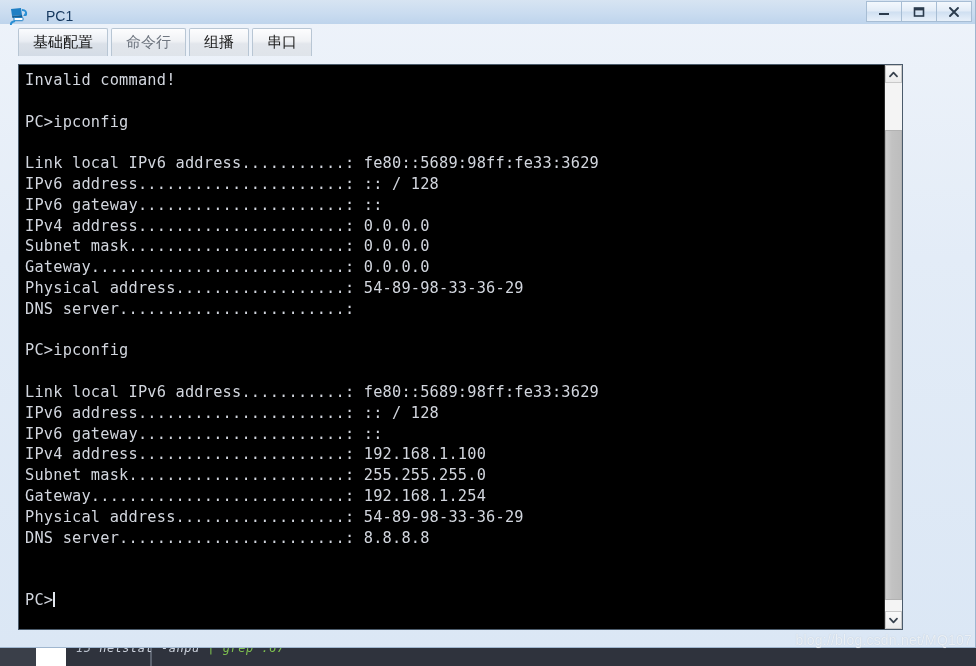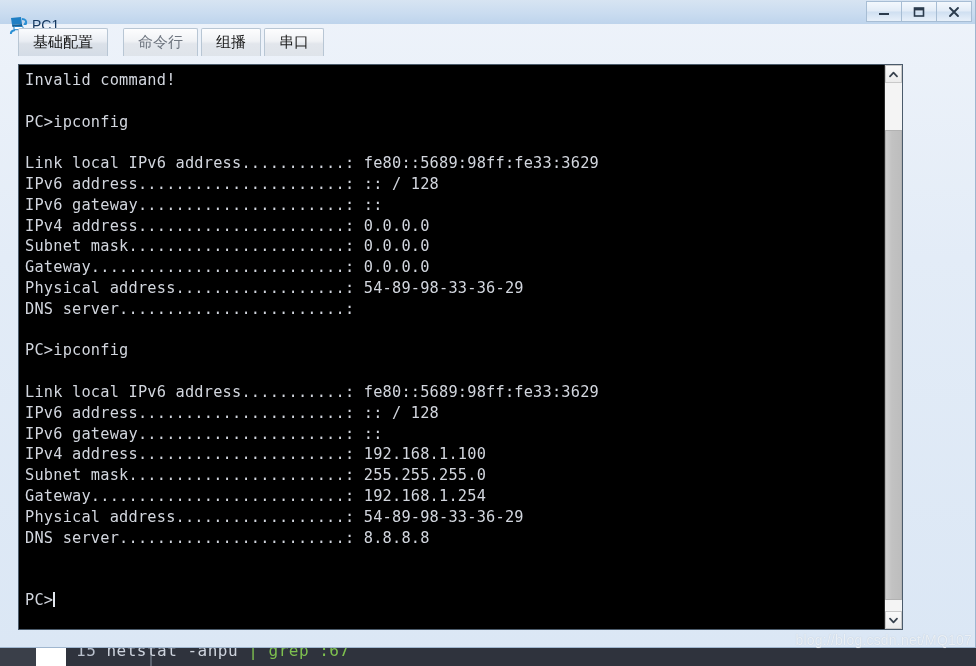--- a/index.html
+++ b/index.html
@@ -43,23 +43,24 @@
     left: 150px; top: 0;
     width: 2px; height: 26px;
     background: #5c636f;
   }
   #bg-terminal .bg-line {
     position: absolute;
     left: 76px;
     top: 1px;
     white-space: pre;
     font-family: "DejaVu Sans Mono", monospace;
-    font-size: 16px;
+    font-size: 12px;
     color: #b9c0cc;
     letter-spacing: .5px;
+    font-style: italic;
   }
   #bg-terminal .bg-line .num { color: #b9c0cc; }
   #bg-terminal .bg-line .cmd { color: #cdd3dd; }
   #bg-terminal .bg-line .pipe { color: #7ec04f; }
   #bg-terminal .bg-line .arg { color: #7ec04f; }
 
   
   #pc-window {
     position: absolute;
     left: 0;
@@ -76,25 +77,25 @@
   
   #titlebar {
     position: relative;
     height: 24px;
     width: 100%;
     background: linear-gradient(180deg,#d7e4f2 0%,#cadcf0 55%,#bed4ec 100%);
   }
   #title-left {
     position: absolute;
     left: 9px;
-    top: 13px;
+    top: 4px;
     height: 24px;
     display: flex;
     align-items: center;
-    gap: 4px;
+    gap: 18px;
   }
   #pc-icon {
     width: 19px;
     height: 18px;
     position: relative;
     flex: none;
   }
   #title-text {
     font-size: 14px;
     color: #14375e;
@@ -149,21 +150,21 @@
     border-radius: 2px 2px 0 0;
     font-family: "Liberation Sans", sans-serif;
     cursor: default;
     white-space: nowrap;
   }
   .tab.active {
     background: linear-gradient(180deg,#fbfcfe 0%,#e9edf3 45%,#dbe1e9 55%,#d4dce6 100%);
     color: #111;
     font-weight: 500;
   }
-  .tab.dim { color: #6f7680; margin-left: 12px; }
+  .tab.dim { color: #6f7680; }
   .tab.small { font-size: 13px; }
 
   
   #console-shell {
     position: absolute;
     left: 18px;
     top: 64px;
     width: 885px;
     height: 566px;
     box-sizing: border-box;

